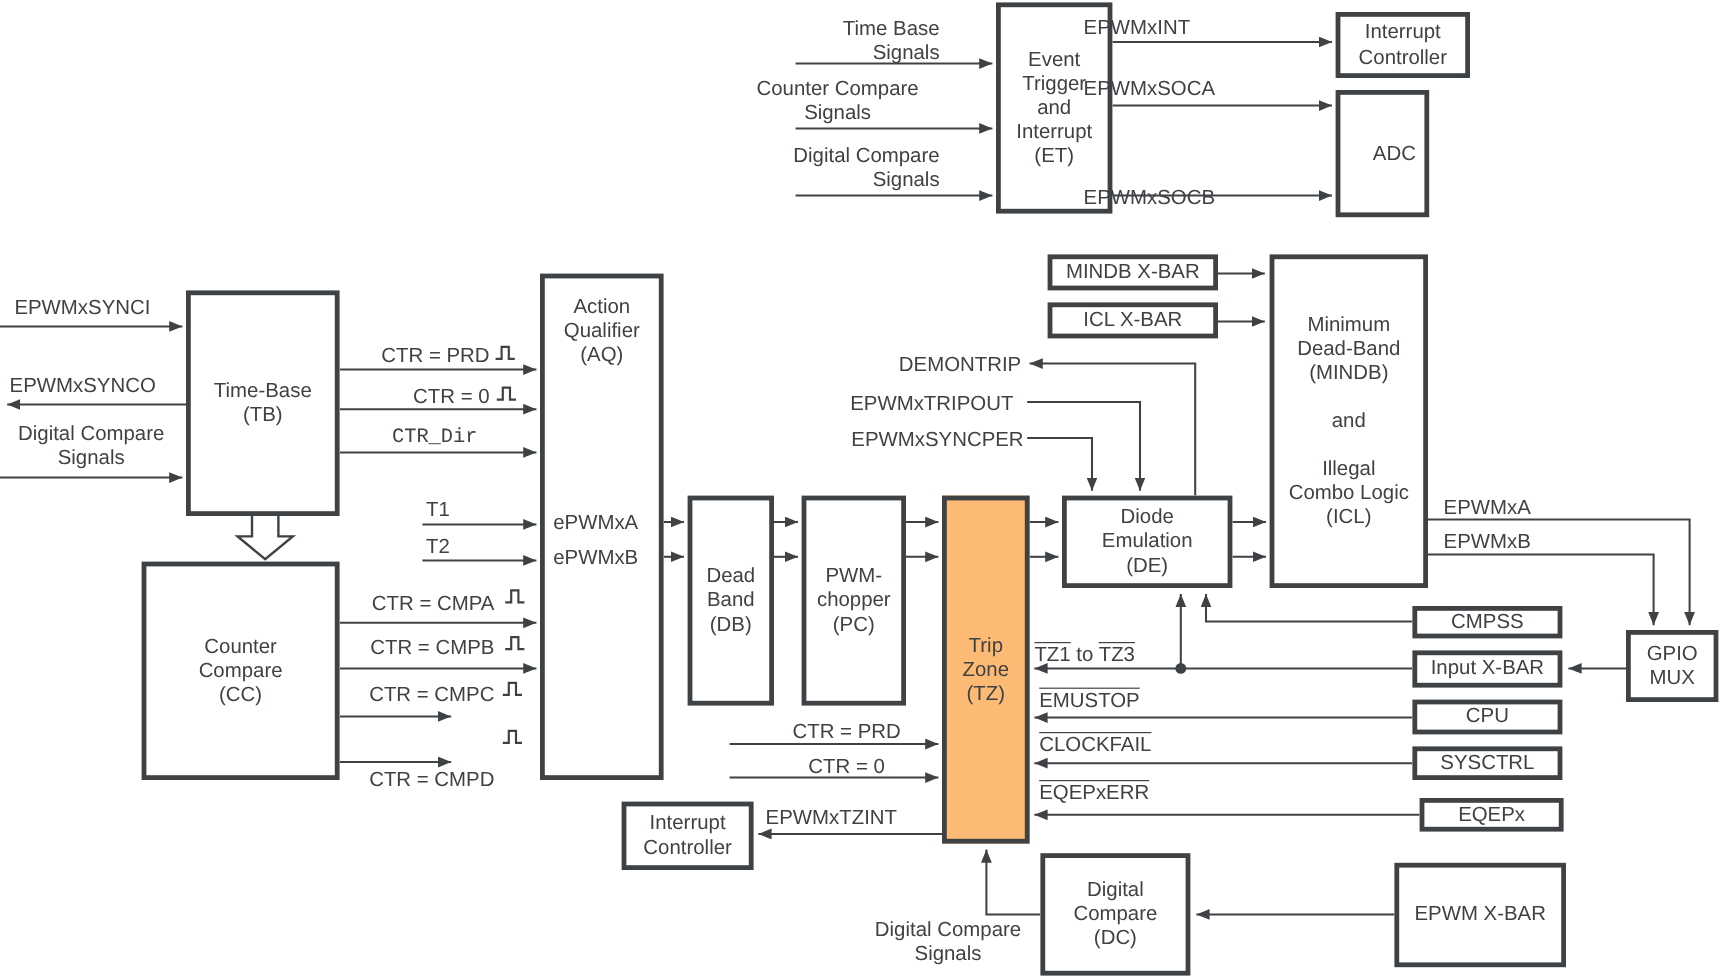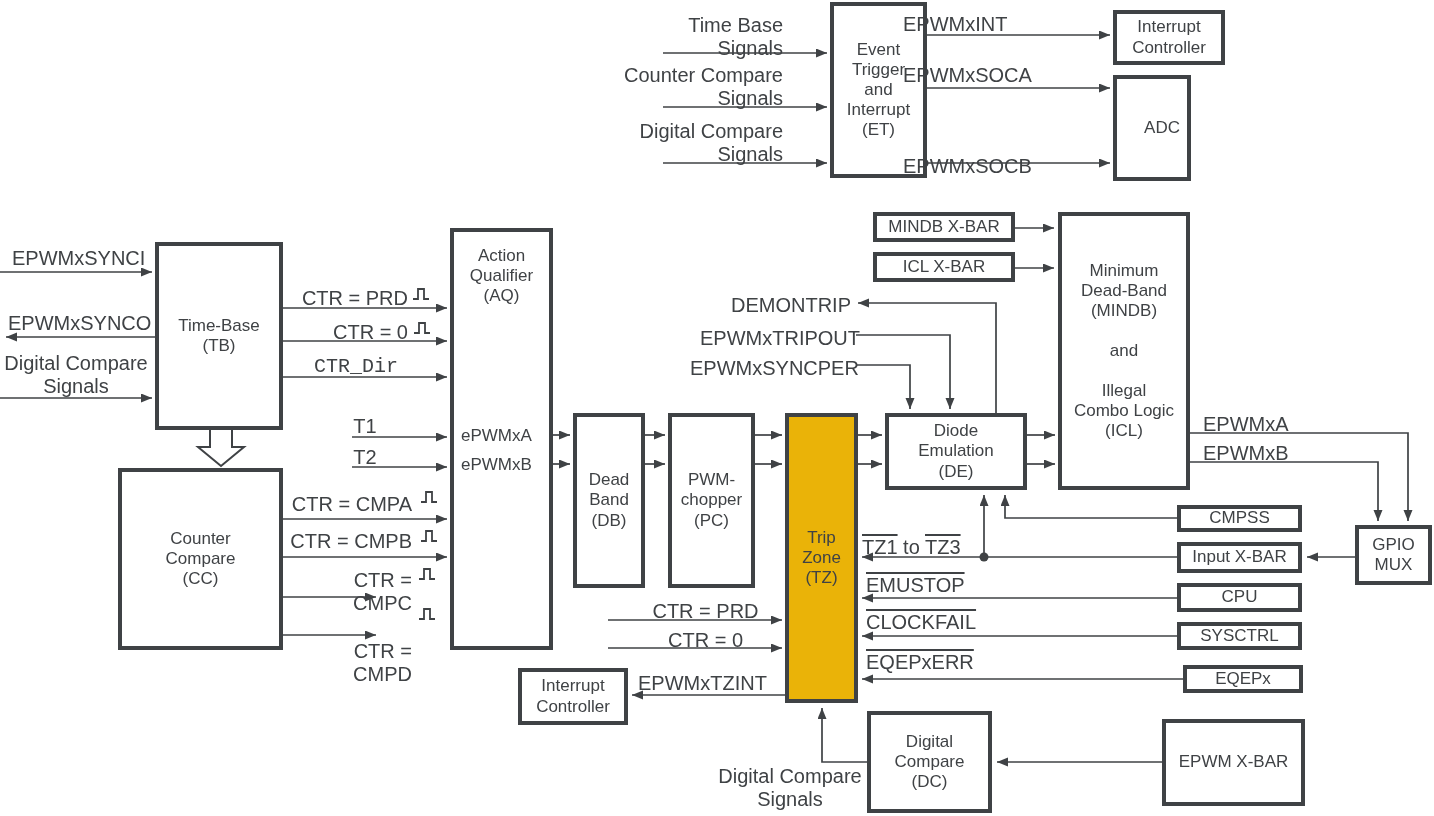--- a/index.html
+++ b/index.html
@@ -2,25 +2,25 @@
 <html><head>
 <meta charset="utf-8">
 <style>
   html,body{margin:0;padding:0;background:#fff;}
   .canvas{position:relative;width:1434px;height:816px;background:#fff;overflow:hidden;
           font-family:"Liberation Sans",sans-serif;color:#3f4245;}
   .layer{position:absolute;left:0;top:0;width:1434px;height:816px;}
   .block{position:absolute;box-sizing:border-box;border:4px solid #3f4245;background:#fff;
          display:flex;align-items:center;justify-content:center;text-align:center;
          white-space:pre-line;font-size:17px;line-height:1.18;}
-  .block.gray{background:#eab308;}
+  .block.gray{background:#fdba74;}
   .block.plain{display:block;}
   .aq-title{position:absolute;left:0;right:0;top:14px;text-align:center;white-space:pre-line;}
   .aq-port{position:absolute;left:7px;font-size:17px;}
-  .lbl{position:absolute;white-space:pre-line;font-size:20px;line-height:1.15;}
+  .lbl{position:absolute;white-space:pre-line;font-size:17px;line-height:1.15;}
   .r{text-align:right;} .c{text-align:center;}
   .ov{text-decoration:overline;}
   .picon{position:absolute;width:20px;height:16px;}
   svg{display:block;}
 </style>
 </head>
 <body>
 
 <div class="canvas">
 
@@ -150,21 +150,21 @@
   <div class="block" style="left:1183px;top:665px;width:120px;height:28px;">EQEPx</div>
   <div class="block" style="left:1355px;top:525px;width:77px;height:60px;">GPIO
 MUX</div>
   <div class="block" style="left:867px;top:711px;width:125px;height:102px;">Digital
 Compare
 (DC)</div>
   <div class="block" style="left:1162px;top:719px;width:143px;height:87px;">EPWM X-BAR</div>
 
   <div class="lbl r" style="left:633px;top:14px;width:150px;">Time Base
 Signals</div>
-  <div class="lbl r" style="left:613px;top:64px;width:170px;">Counter Compare
+  <div class="lbl r" style="left:613px;top:64px;width:170px;text-align:center;">Counter Compare
 Signals</div>
   <div class="lbl r" style="left:613px;top:120px;width:170px;">Digital Compare
 Signals</div>
   <div class="lbl" style="left:903px;top:13px;">EPWMxINT</div>
   <div class="lbl" style="left:903px;top:64px;">EPWMxSOCA</div>
   <div class="lbl" style="left:903px;top:155px;">EPWMxSOCB</div>
 
   <div class="lbl" style="left:12px;top:247px;">EPWMxSYNCI</div>
   <div class="lbl" style="left:8px;top:312px;">EPWMxSYNCO</div>
   <div class="lbl c" style="left:0px;top:352px;width:152px;">Digital Compare

